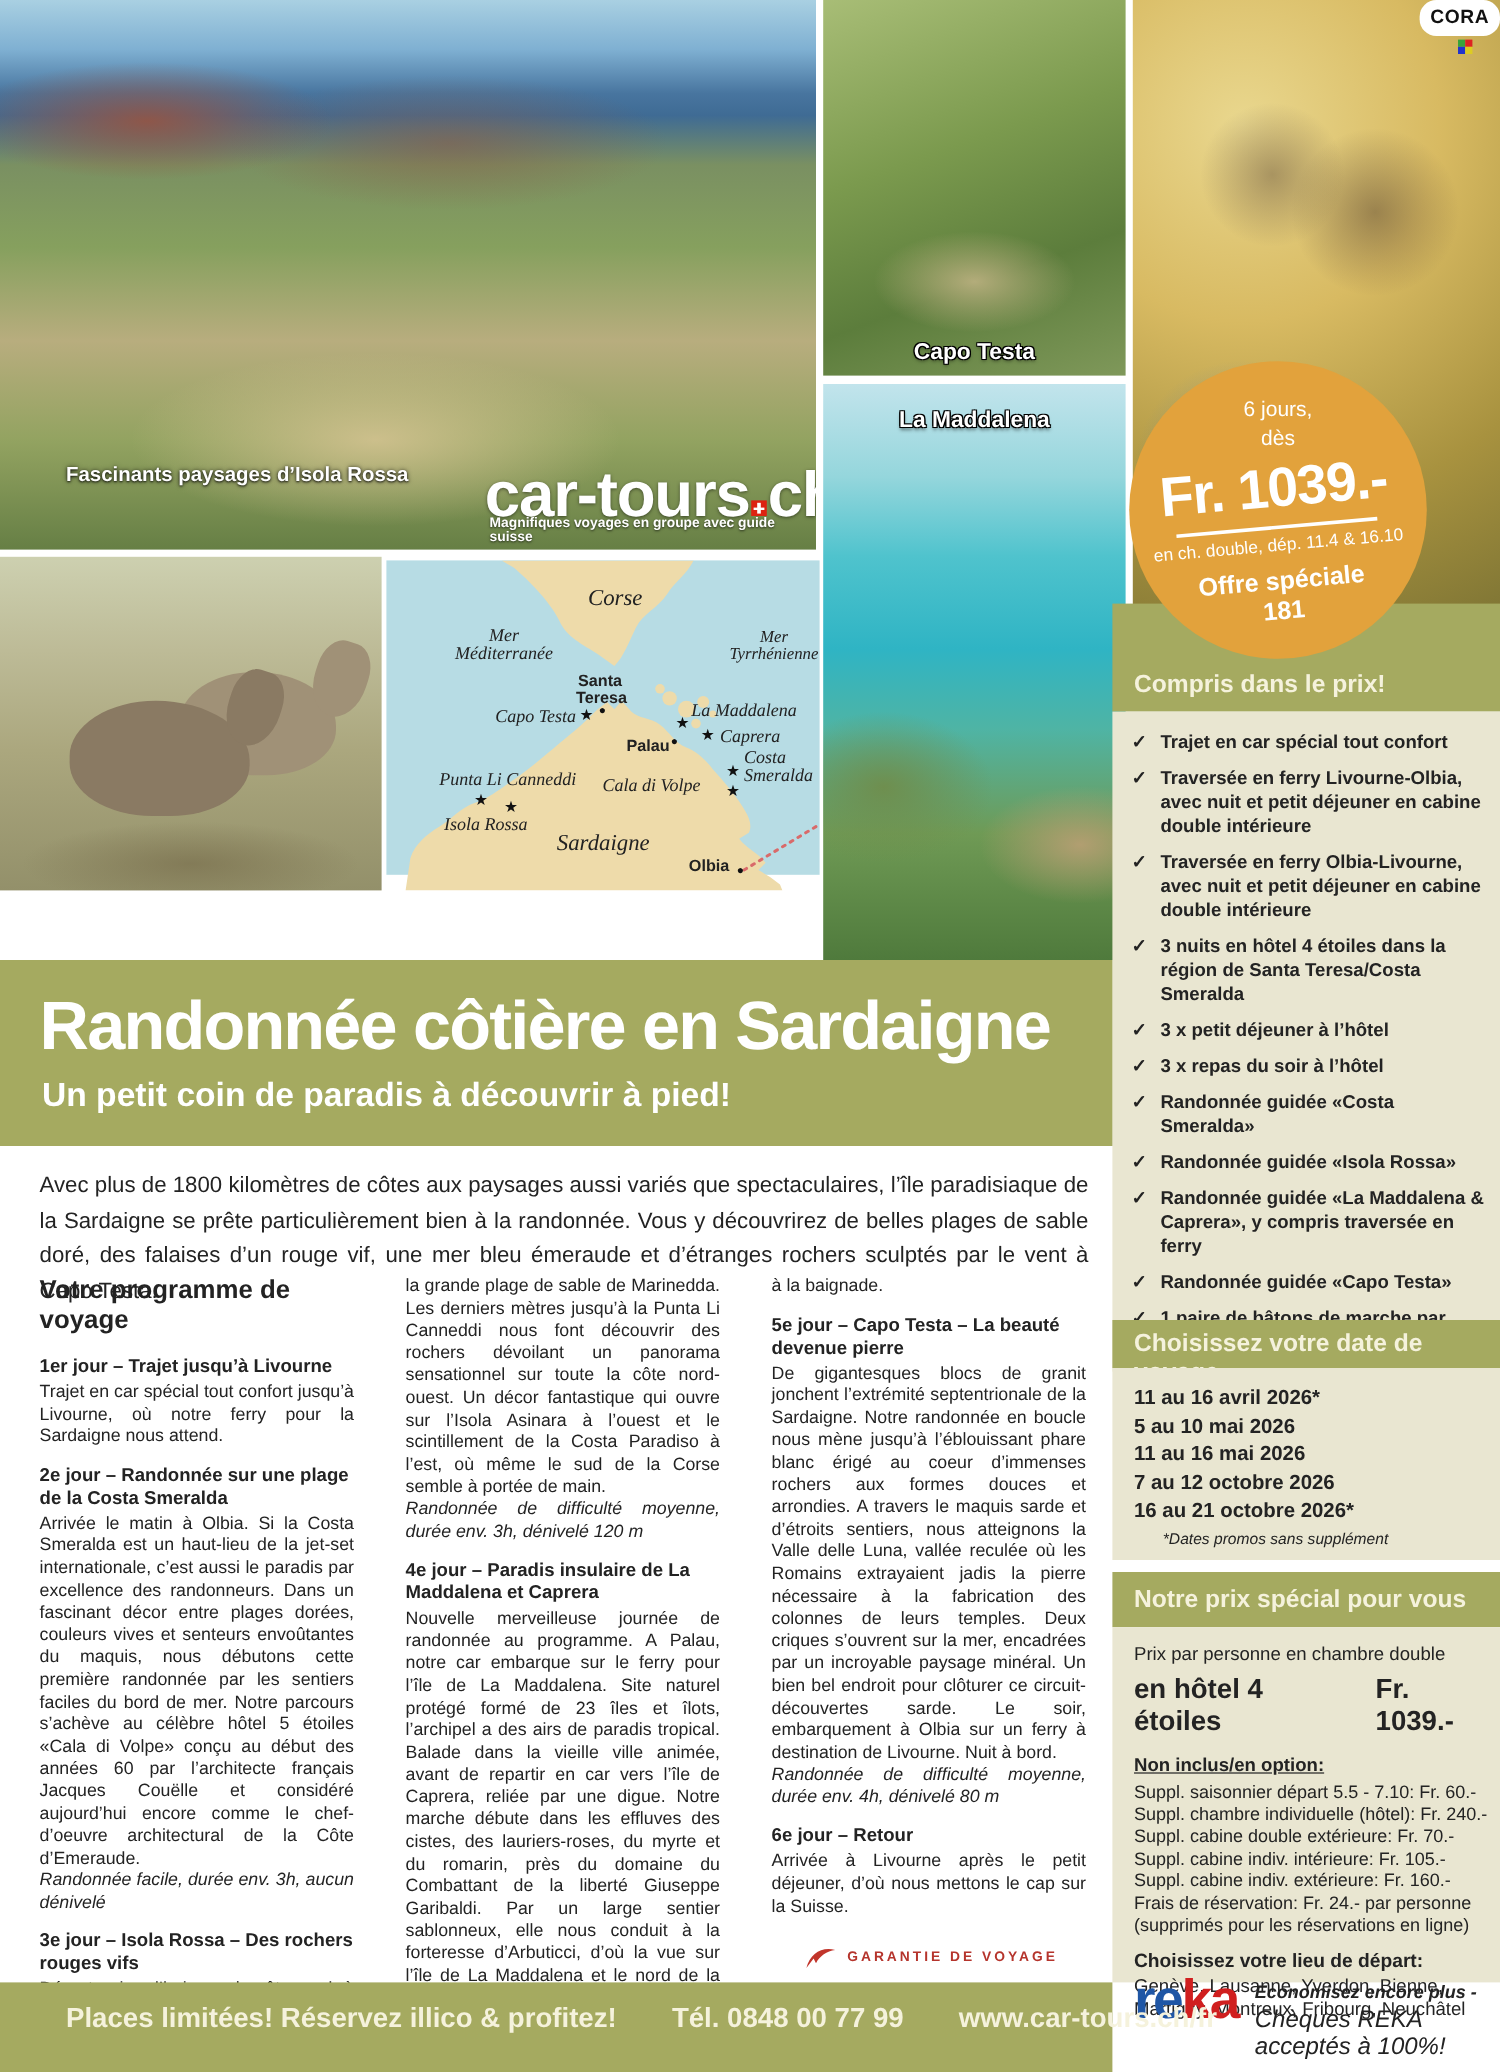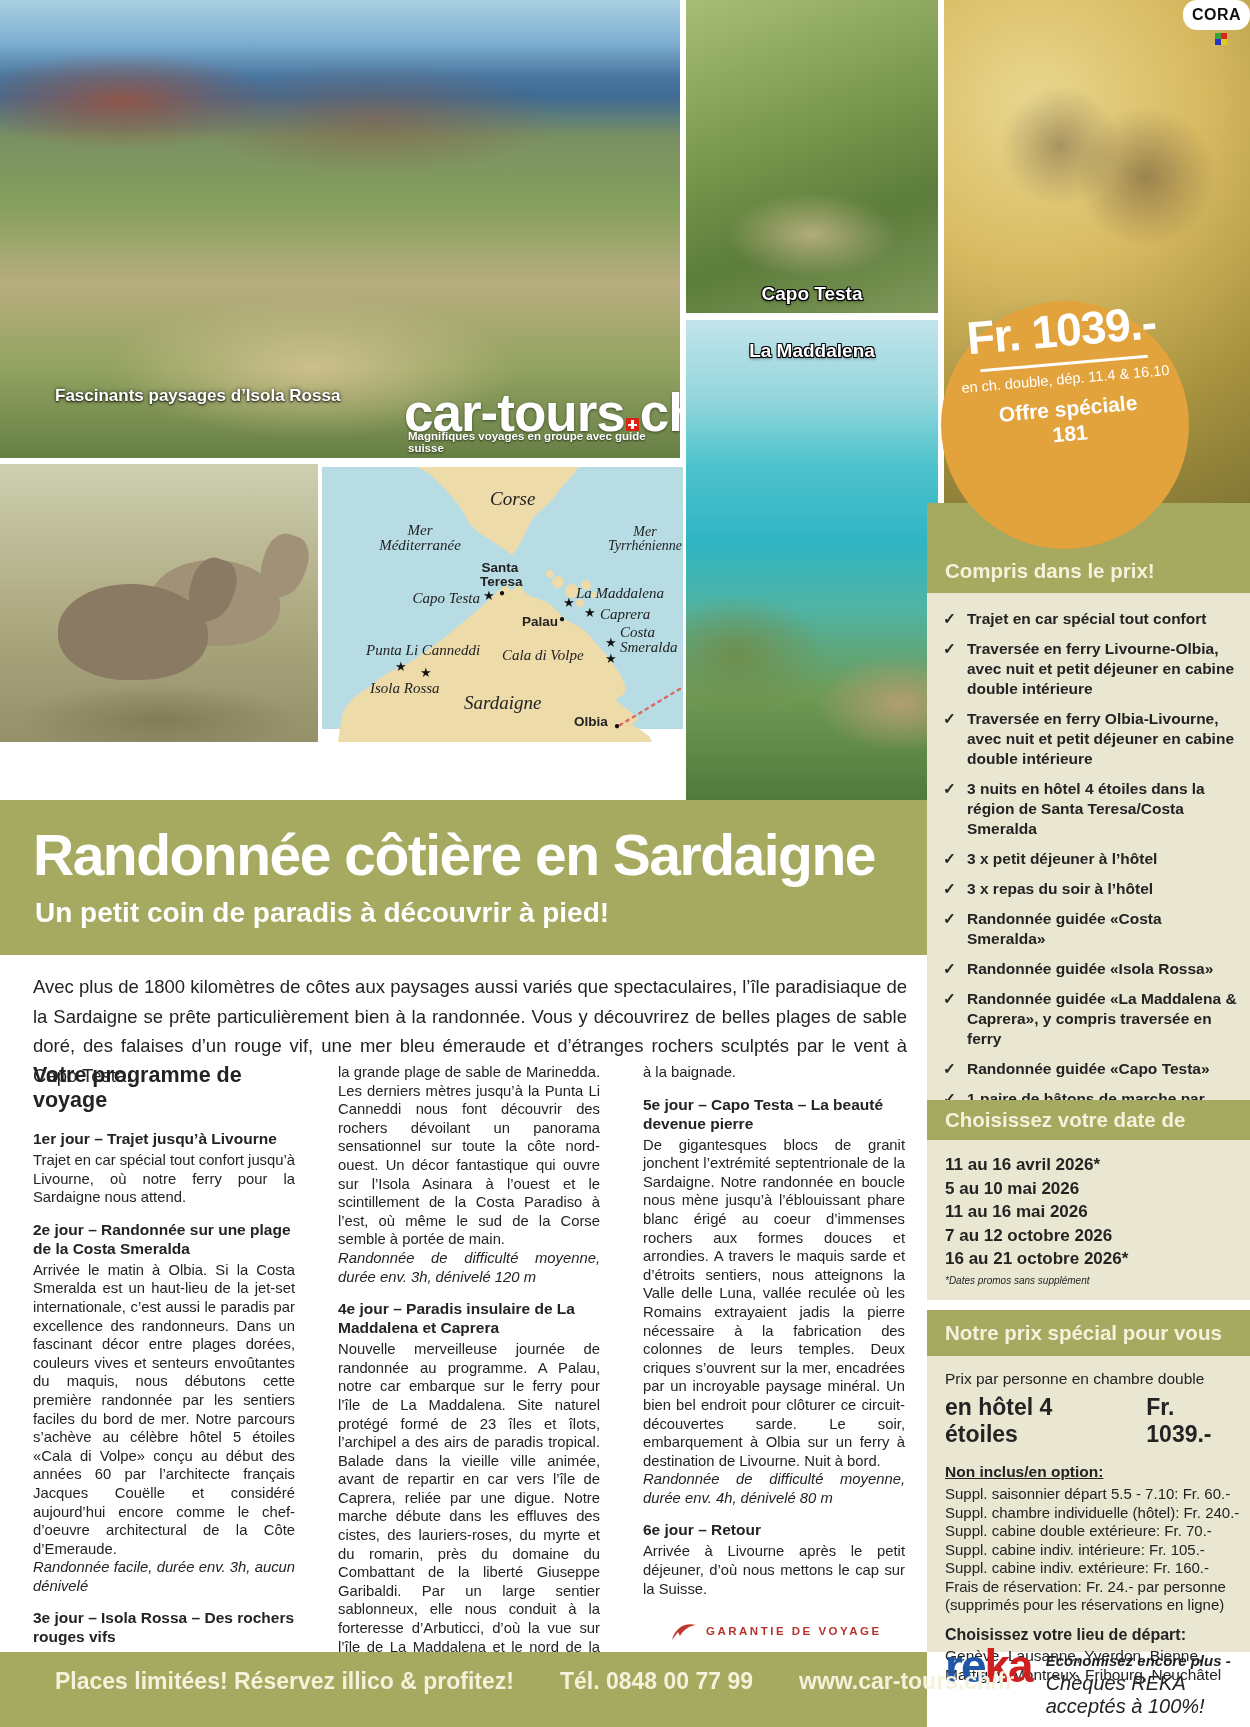--- a/index.html
+++ b/index.html
@@ -114,21 +114,21 @@
   .sb-head{color:var(--cream);font-weight:bold;font-size:20.5px;}
   .sb1{top:503px;height:90px;}
   .sb1 .sb-head{position:absolute;left:18px;bottom:10px;}
   .sb-items{top:593px;height:550px;background:var(--beige);padding:16px 12px 0 16px;box-sizing:border-box;}
   .chk-item{display:flex;gap:9px;margin-bottom:10px;font-size:15.5px;font-weight:bold;line-height:20px;}
   .chk-mark{flex:0 0 15px;}
   .sb2h{top:1100px;height:40px;}
   .sb2h .sb-head{position:absolute;left:18px;top:8px;}
   .sb-dates{top:1140px;height:160px;background:var(--beige);padding:13px 12px 0 18px;box-sizing:border-box;}
   .date-item{font-size:17px;font-weight:bold;line-height:23.5px;}
-  .date-note{font-size:10px;font-style:italic;margin-top:4px;}
+  .date-note{font-size:13px;font-style:italic;margin-top:4px;margin-left:24px;}
   .sb3h{top:1310px;height:46px;}
   .sb3h .sb-head{position:absolute;left:18px;top:11px;}
   .sb-price{top:1356px;height:296px;background:var(--beige);padding:14px 10px 0 18px;box-sizing:border-box;}
   .px-intro{font-size:15.5px;}
   .px-main{display:flex;align-items:baseline;gap:26px;margin-top:6px;}
   .px-main span{font-size:23px;font-weight:bold;}
   .px-sub-title{font-size:15.5px;font-weight:bold;text-decoration:underline;margin-top:15px;margin-bottom:4px;}
   .opt-line{font-size:15px;line-height:18.5px;}
   .px-dep-title{font-size:16px;font-weight:bold;margin-top:11px;margin-bottom:2px;}
   .dep-line{font-size:15.5px;line-height:19.5px;}
@@ -228,20 +228,24 @@
         <div class="marker dot" style="left: 237px; top: 147px;"><span>●</span></div>
         <div class="marker star" style="left: 283px; top: 169px;"><span>★</span></div>
         <div class="marker star" style="left: 283px; top: 185px;"><span>★</span></div>
         <div class="marker star" style="left: 73px; top: 193px;"><span>★</span></div>
         <div class="marker star" style="left: 98px; top: 199px;"><span>★</span></div>
         <div class="marker dot" style="left: 292px; top: 254px;"><span>●</span></div>
       </div>
   </div>
 
   <div class="abs badge">
+    <div class="top">
+      <div>6 jours,</div>
+      <div>dès</div>
+    </div>
     <div class="rot">
       <div class="price">Fr. 1039.-</div>
       <div class="rule"></div>
       <div class="cond">en ch. double, dép. 11.4 &amp; 16.10</div>
       <div class="offer">
         <div>Offre spéciale</div>
         <div>181</div>
       </div>
     </div>
   </div>

